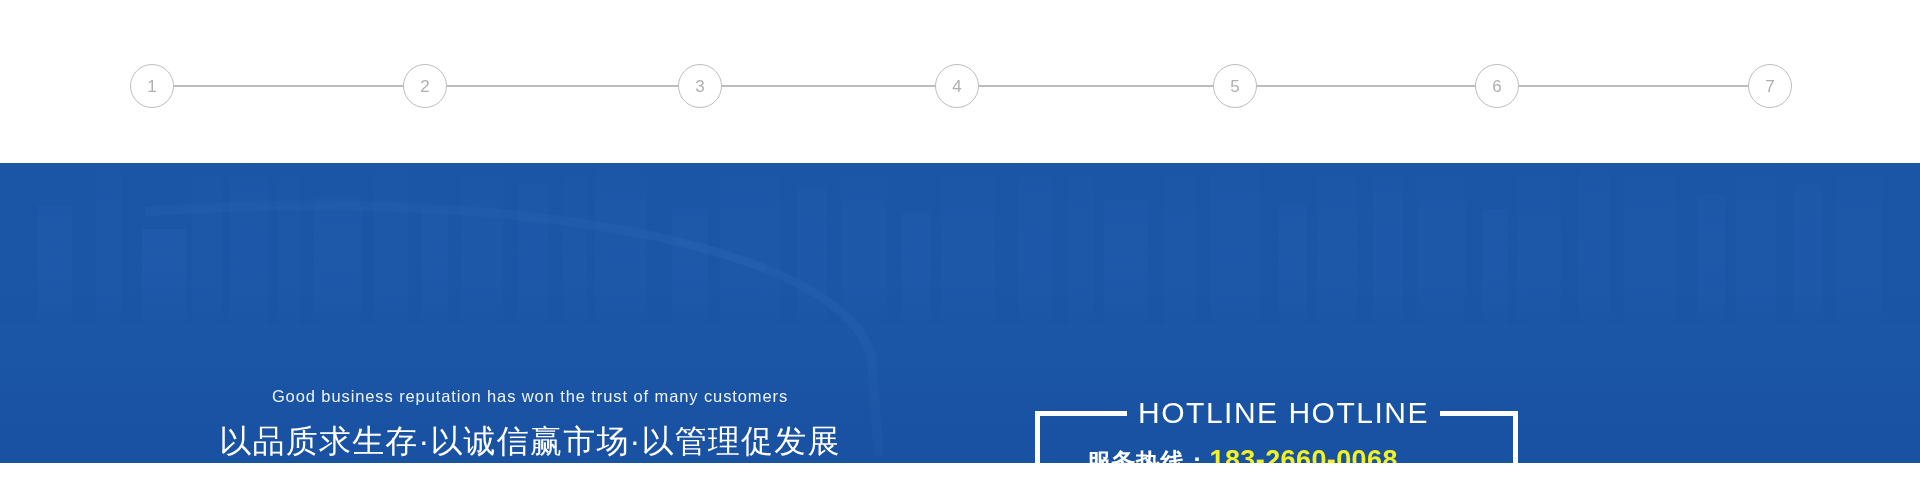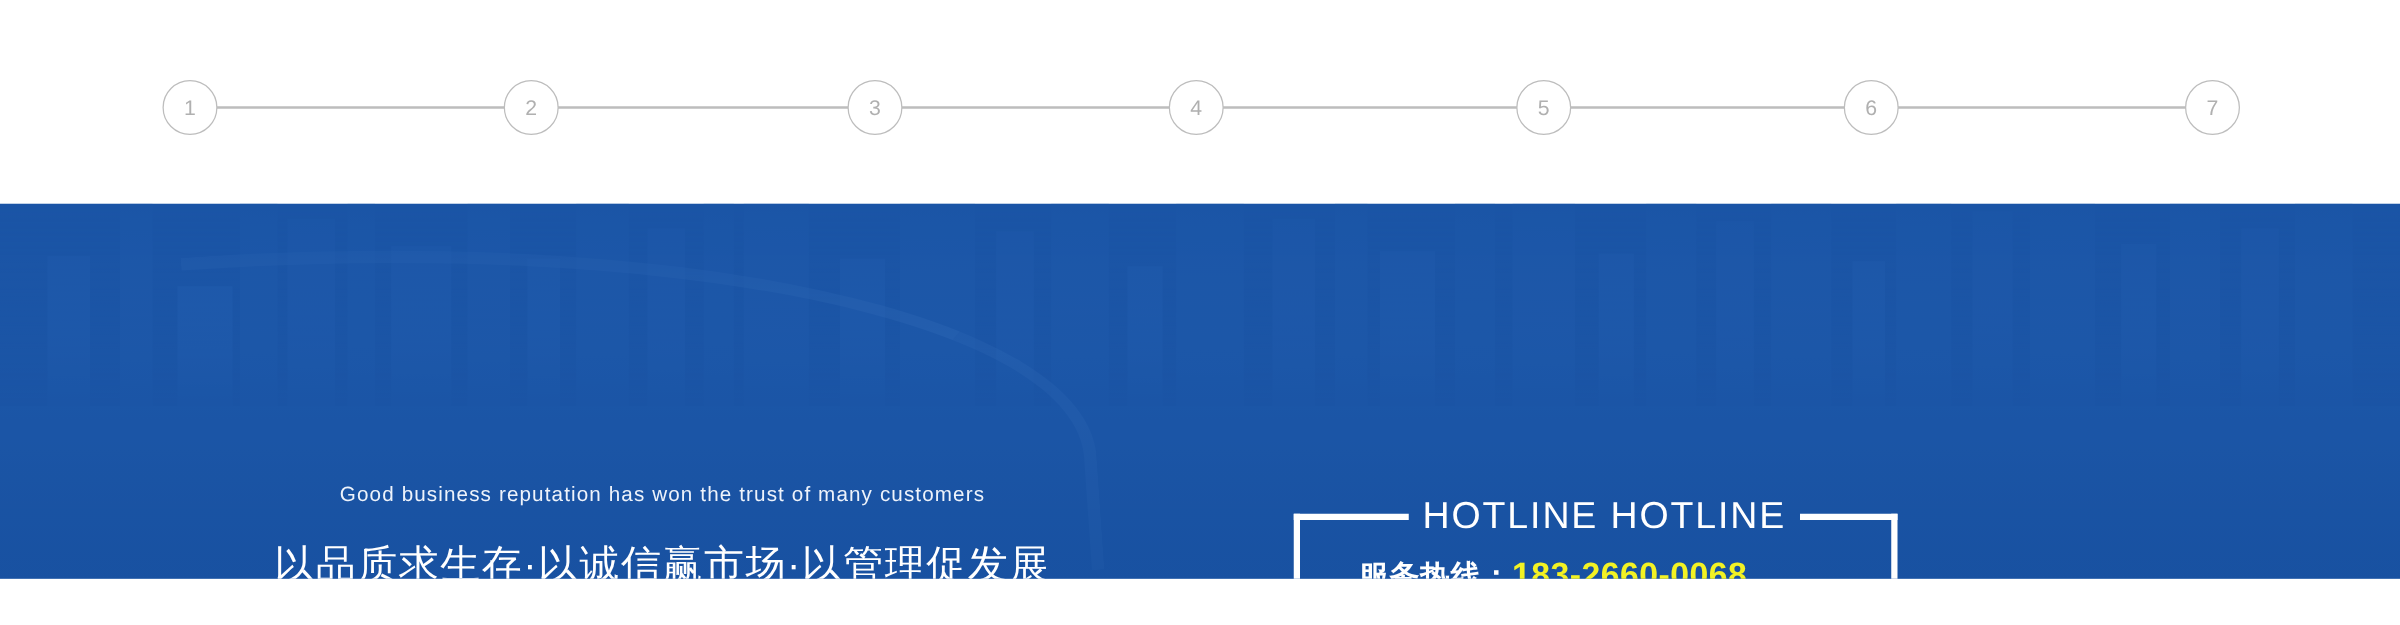--- a/index.html
+++ b/index.html
@@ -65,21 +65,21 @@
   
   #slogan {
     position:absolute; left:0; top:224px; width:1060px;
     text-align:center; color:#ffffff;
   }
   #slogan-en {
     font-size:16.5px; letter-spacing:.9px; color:#eef3fb;
     font-weight:400; white-space:nowrap;
   }
   #slogan-main {
-    margin-top:24px;
+    margin-top:14px;
     font-size:32px; font-weight:400; letter-spacing:1.2px;
     color:#ffffff; white-space:nowrap;
   }
 
   
   #hotline {
     position:absolute; left:1035px; top:248px;
     width:483px; height:132px;
   }
   #hl-border-l { position:absolute; left:0; top:0; width:5px; height:100%; background:#fff; }

